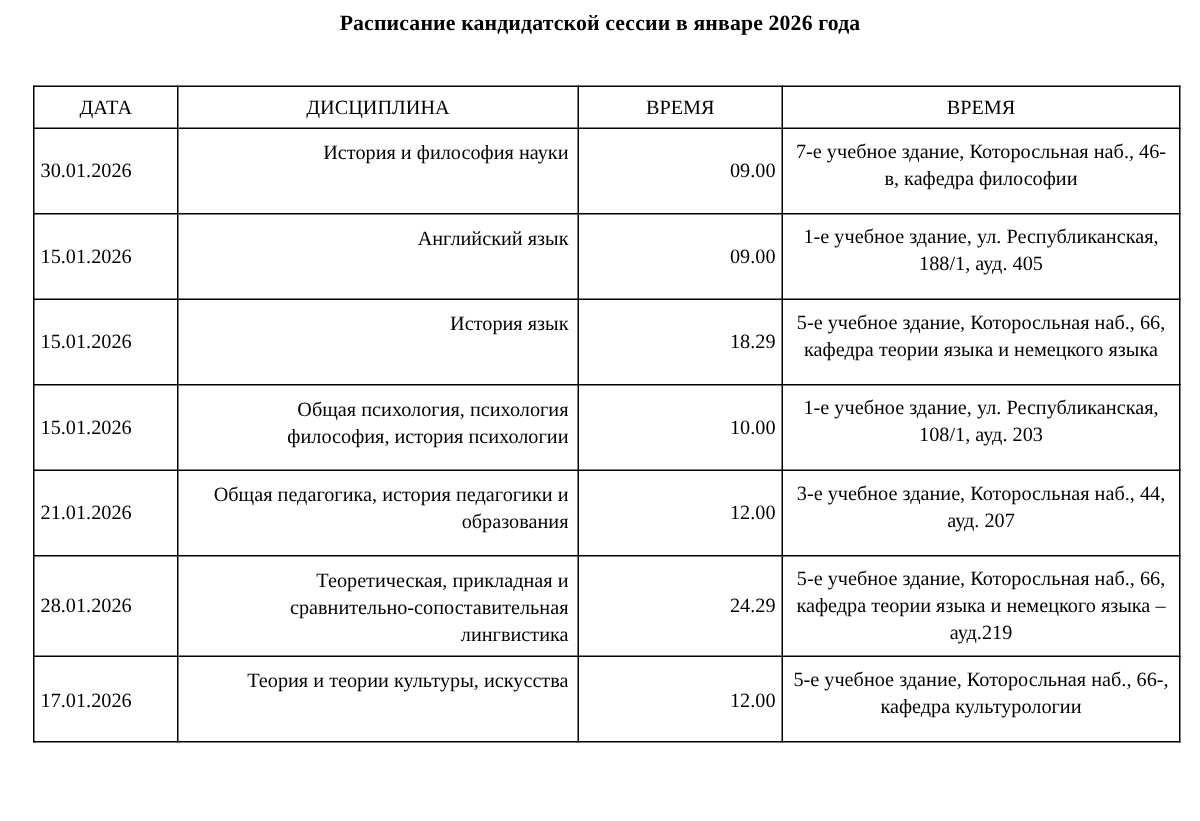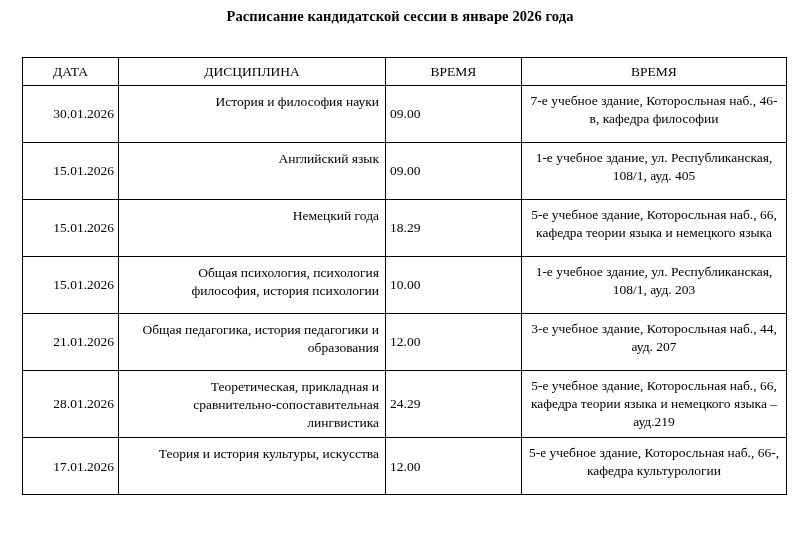--- a/index.html
+++ b/index.html
@@ -52,31 +52,31 @@
   .col-time    { width: 136px; }
   .col-place   { width: 265px; }
 
   thead th {
     height: 27px;
     text-align: center;
     padding: 1px 4px 3px 4px;
     vertical-align: middle;
   }
   td.cell-date {
-    text-align: right;
+    text-align: left;
     padding: 2px 4px;
     vertical-align: middle;
   }
   td.cell-subject {
     text-align: right;
     padding: 7px 6px 6px 10px;
     vertical-align: top;
   }
   td.cell-time {
-    text-align: left;
+    text-align: right;
     padding: 2px 4px;
     vertical-align: middle;
   }
   td.cell-place {
     text-align: center;
     padding: 6px 6px 6px 6px;
     vertical-align: top;
     font-family: Liberation Serif, serif;
   }
   tbody tr { height: 57px; }
@@ -107,25 +107,25 @@
       <tr>
         <td class="cell-date">30.01.2026</td>
         <td class="cell-subject">История и философия науки</td>
         <td class="cell-time">09.00</td>
         <td class="cell-place">7-е учебное здание, Которосльная наб., 46-в, кафедра философии</td>
       </tr>
       <tr>
         <td class="cell-date">15.01.2026</td>
         <td class="cell-subject">Английский язык</td>
         <td class="cell-time">09.00</td>
-        <td class="cell-place">1-е учебное здание, ул. Республиканская, 108/1, ауд. 405</td>
+        <td class="cell-place">1-е учебное здание, ул. Республиканская, 188/1, ауд. 405</td>
       </tr>
       <tr>
         <td class="cell-date">15.01.2026</td>
-        <td class="cell-subject">Немецкий года</td>
+        <td class="cell-subject">История язык</td>
         <td class="cell-time">18.29</td>
         <td class="cell-place">5-е учебное здание, Которосльная наб., 66, кафедра теории языка и немецкого языка</td>
       </tr>
       <tr>
         <td class="cell-date">15.01.2026</td>
         <td class="cell-subject">Общая психология, психология философия, история психологии</td>
         <td class="cell-time">10.00</td>
         <td class="cell-place">1-е учебное здание, ул. Республиканская, 108/1, ауд. 203</td>
       </tr>
       <tr>
@@ -135,20 +135,20 @@
         <td class="cell-place">3-е учебное здание, Которосльная наб., 44, ауд. 207</td>
       </tr>
       <tr>
         <td class="cell-date">28.01.2026</td>
         <td class="cell-subject">Теоретическая, прикладная и сравнительно-сопоставительная лингвистика</td>
         <td class="cell-time">24.29</td>
         <td class="cell-place">5-е учебное здание, Которосльная наб., 66, кафедра теории языка и немецкого языка – ауд.219</td>
       </tr>
       <tr>
         <td class="cell-date">17.01.2026</td>
-        <td class="cell-subject">Теория и история культуры, искусства</td>
+        <td class="cell-subject">Теория и теории культуры, искусства</td>
         <td class="cell-time">12.00</td>
         <td class="cell-place">5-е учебное здание, Которосльная наб., 66-, кафедра культурологии</td>
       </tr>
     </tbody>
   </table>
 
 </div>
 
 </body></html>

